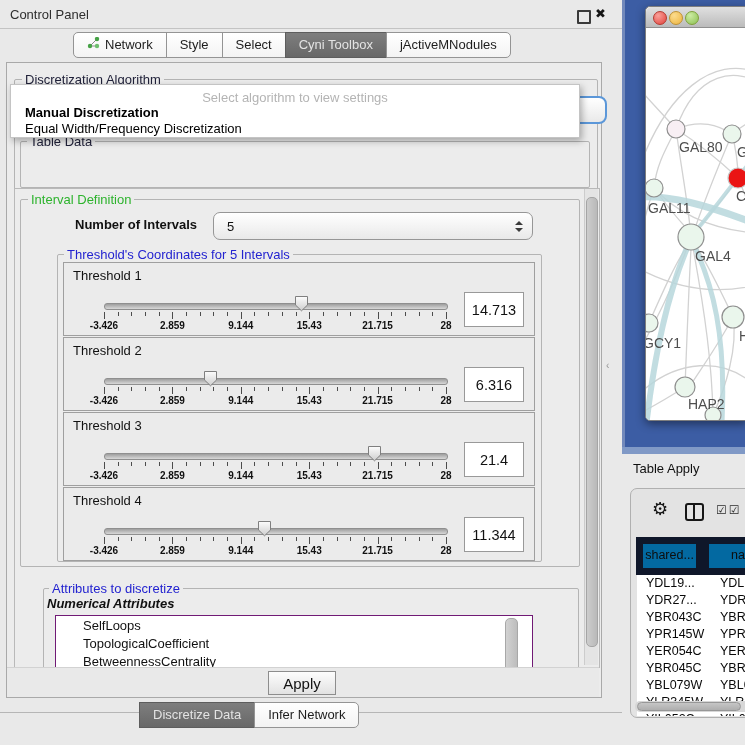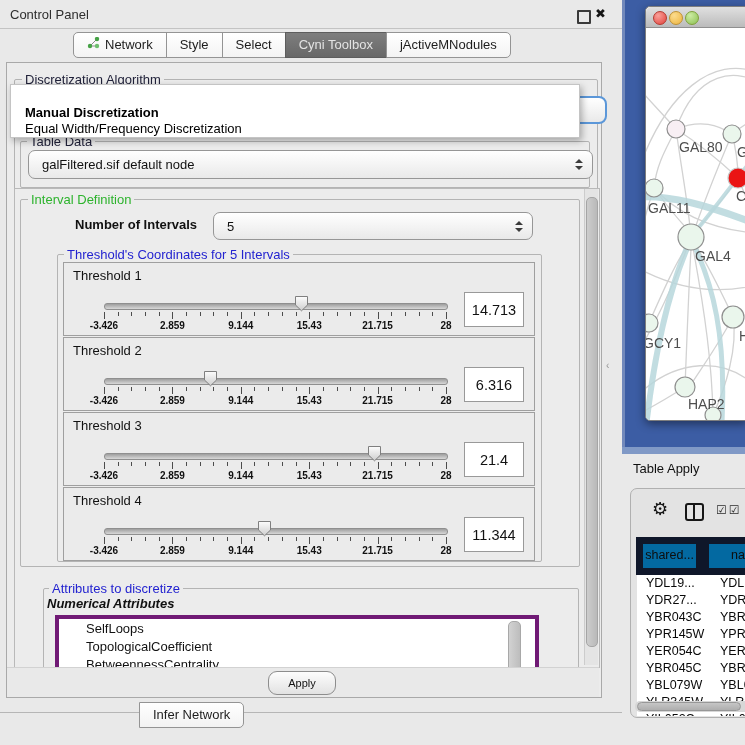--- a/index.html
+++ b/index.html
@@ -58,29 +58,29 @@
   .slabel{position:absolute;left:9px;top:5px;font-weight:normal;font-size:13px;color:#111;}
   .track{position:absolute;left:40px;top:40px;width:342px;height:5px;border-radius:3px;
          background:linear-gradient(#9e9e9e,#d8d8d8);border:1px solid #8f8f8f;}
   .thumbsvg{position:absolute;top:32px;}
   .tick{position:absolute;width:1px;background:#4c4c4c;}
   .ticklab{position:absolute;top:57px;font-size:10px;font-weight:bold;color:#101010;transform:translateX(-50%);white-space:nowrap;}
   .sval{position:absolute;right:10px;top:29px;width:58px;height:33px;background:#fff;border:1px solid #999;
         display:flex;align-items:center;justify-content:center;font-size:14.5px;color:#111;}
 
   
-  .attrlist{position:absolute;background:#fff;border:4px solid #701a75;overflow:hidden;}
+  .attrlist{position:absolute;background:#fff;border:1px solid #701a75;overflow:hidden;}
   .attr-item{font-size:13px;color:#111;padding:2px 0 1px 27px;white-space:nowrap;}
   .listscroll{position:absolute;right:14px;top:2px;width:11px;height:52px;border-radius:5px;
               background:linear-gradient(90deg,#d2d2d2,#bdbdbd);border:1px solid #a8a8a8;}
 
   
   .apply-strip{left:7px;top:667px;width:592px;height:29px;background:#e9e9e9;border-top:1px solid #d2d2d2;}
   .apply-btn{left:268px;top:671px;width:66px;height:22px;background:linear-gradient(#fdfdfd,#e2e2e2);
-             border:1px solid #8d8d8d;border-radius:9px;font-size:11px;color:#111;
+             border:1px solid #8d8d8d;border-radius:0;font-size:15px;color:#111;
              display:flex;align-items:center;justify-content:center;}
 
   
   .blue-panel{left:622px;top:0;width:123px;height:447px;background:#3c5da4;border-left:3px solid #7289bb;}
   .blue-strip{left:622px;top:447px;width:123px;height:7px;background:#8099c6;}
   .net-window{left:645px;top:6px;width:100px;height:413px;background:#fff;border:1px solid #7e7e7e;
               border-radius:5px 0 0 5px;box-shadow:0 3px 10px rgba(0,0,0,.45);overflow:hidden;}
   .net-titlebar{position:absolute;left:0;top:0;right:0;height:20px;background:linear-gradient(#e0e0e0,#bbbbbb);
                 border-bottom:1px solid #8f8f8f;border-radius:5px 0 0 0;}
   .light{position:absolute;top:4px;width:12px;height:12px;border-radius:50%;}
@@ -148,29 +148,23 @@
 
   <div class="abs main-panel"></div>
 
   <div class="abs group" style="left:14px;top:79px;width:582px;height:109px;"></div>
   <span class="group-title t-dark" style="left:22px;top:72px;">Discretization Algorithm</span>
 
   <div class="abs combo focused" style="left:22px;top:96px;width:568px;height:24px;z-index:10;"></div>
 
   <div class="abs group" style="left:20px;top:141px;width:568px;height:45px;"></div>
   <span class="group-title t-dark" style="left:27px;top:134px;">Table Data</span>
-  <div class="abs combo" style="left:28px;top:150px;width:550px;height:27px;">
-    <span>galFiltered.sif default node</span>
-    <span class="stepper">
-        <span class="arr-up"></span>
-        <span class="arr-dn"></span>
-      </span>
-  </div>
 
   <div class="abs popup">
+    <div class="popup-hint">Select algorithm to view settings</div>
     <div class="popup-opt" style="top:20px;font-weight:bold;">Manual Discretization</div>
     <div class="popup-opt" style="top:36px;">Equal Width/Frequency Discretization</div>
   </div>
 
   <div class="abs scrollpane">
 
     <div class="abs group" style="left:5px;top:10px;width:558px;height:366px;background:#ececec;"></div>
     <span class="group-title t-green" style="left:13px;top:3px;">Interval Definition</span>
 
     <span class="abs blab" style="left:60px;top:28px;">Number of Intervals</span>
@@ -361,20 +355,21 @@
     <div class="vscroll">
       <div class="thumb" style="top:8px;height:448px;"></div>
     </div>
   </div>
 
   <div class="abs apply-strip"></div>
   <div class="abs apply-btn">Apply</div>
 
   <div class="abs bottom-line"></div>
   <div class="abs bottom-tabs tabrow">
+    <div class="tab selected"><span>Discretize Data</span></div>
     <div class="tab last"><span>Infer Network</span></div>
   </div>
 
   <span class="abs splitter-grip">‹</span>
 
   <div class="abs blue-panel"></div>
   <div class="abs blue-strip"></div>
 
   <div class="abs net-window">
     <svg id="netsvg" width="100" height="393" style="position:absolute;left:0;top:20px;">

